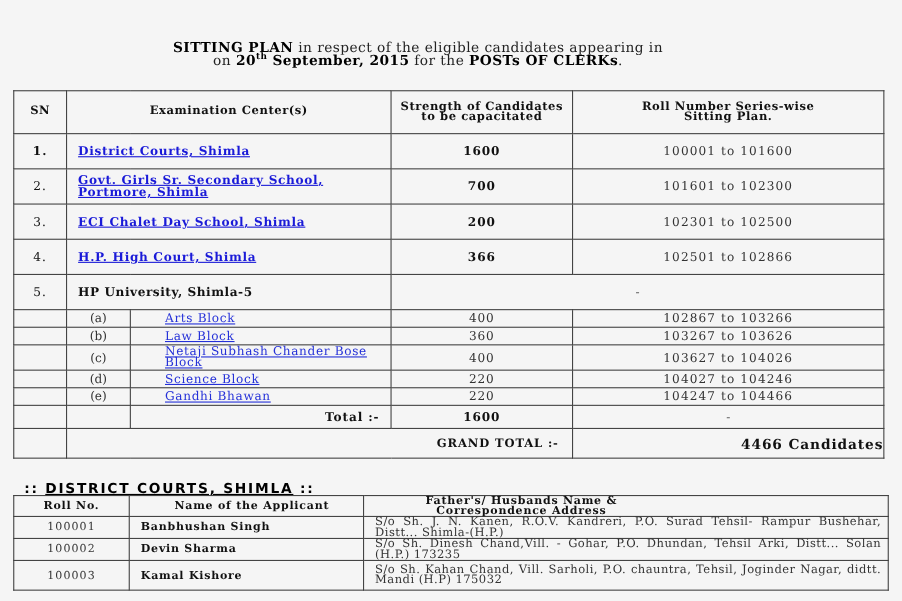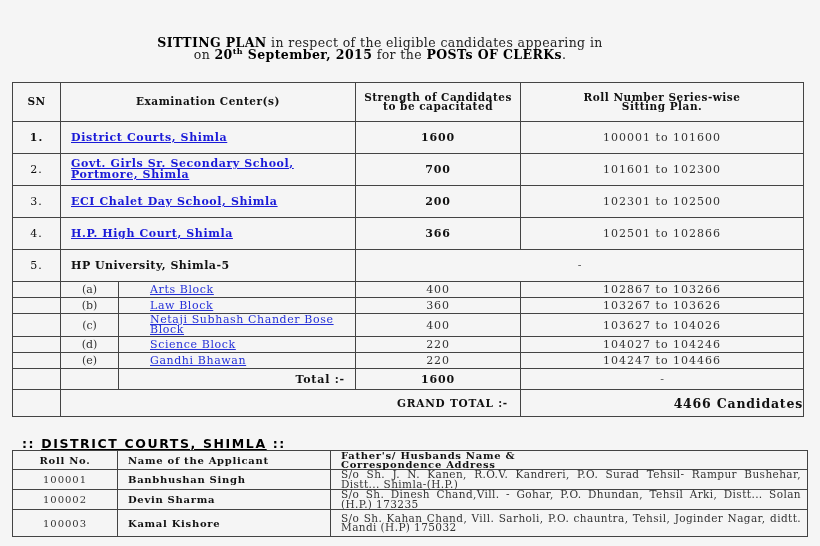--- a/index.html
+++ b/index.html
@@ -46,21 +46,21 @@
 
   .section-title {
     position: absolute; left: 22px; top: 424px;
     font-family: "DejaVu Sans", sans-serif; font-weight: bold;
     font-size: 12.5px; letter-spacing: 1.6px; color: #000; margin-top: 12px;
   }
   .section-title .u { text-decoration: underline; }
 
   #cands { left: 12px; top: 450px; width: 796px; }
   #cands th {
-    font-size: 10px; line-height: 9px; text-align: left; font-weight: bold;
+    font-size: 10px; line-height: 9px; text-align: center; font-weight: bold;
     letter-spacing: 0.7px; height: 18px; padding-left: 10px;
   }
   #cands th.rh { text-align: center; padding-left: 0; width: 104px; }
   #cands th.nh { width: 202px; }
   #cands td { font-size: 10px; }
   #cands .rollno { text-align: center; color: #333; letter-spacing: 1px; }
   #cands .nm { padding-left: 10px; font-weight: bold; letter-spacing: 0.7px; }
   #cands .addr {
     padding: 0 6px 0 10px; color: #333; font-size: 10.5px; line-height: 9.5px;
     text-align: justify; text-align-last: left; letter-spacing: 0.4px;

